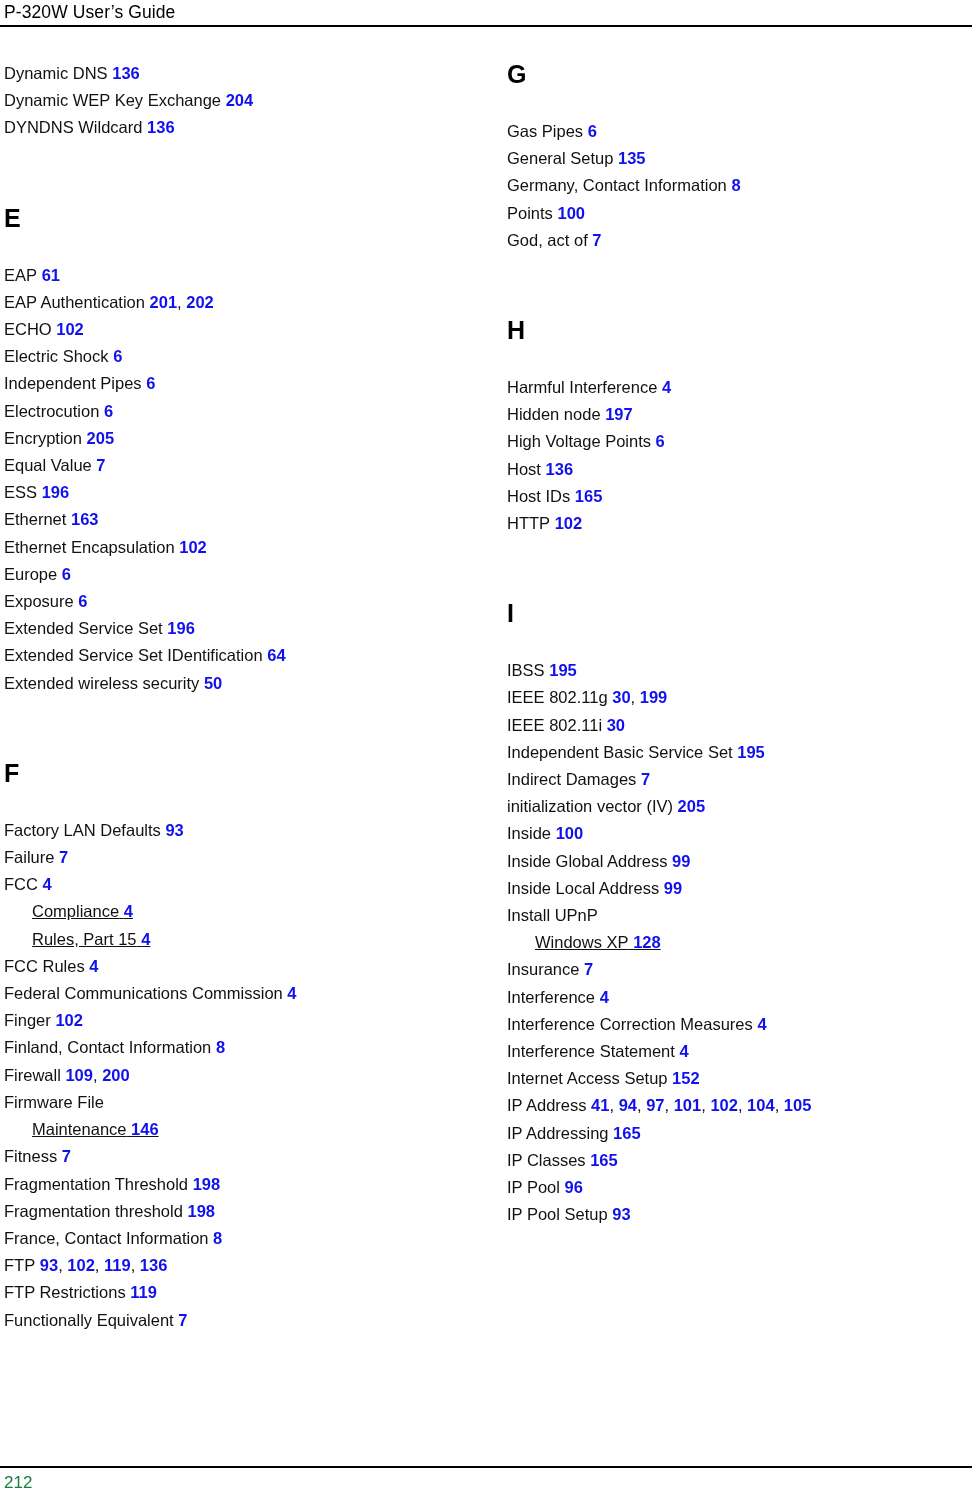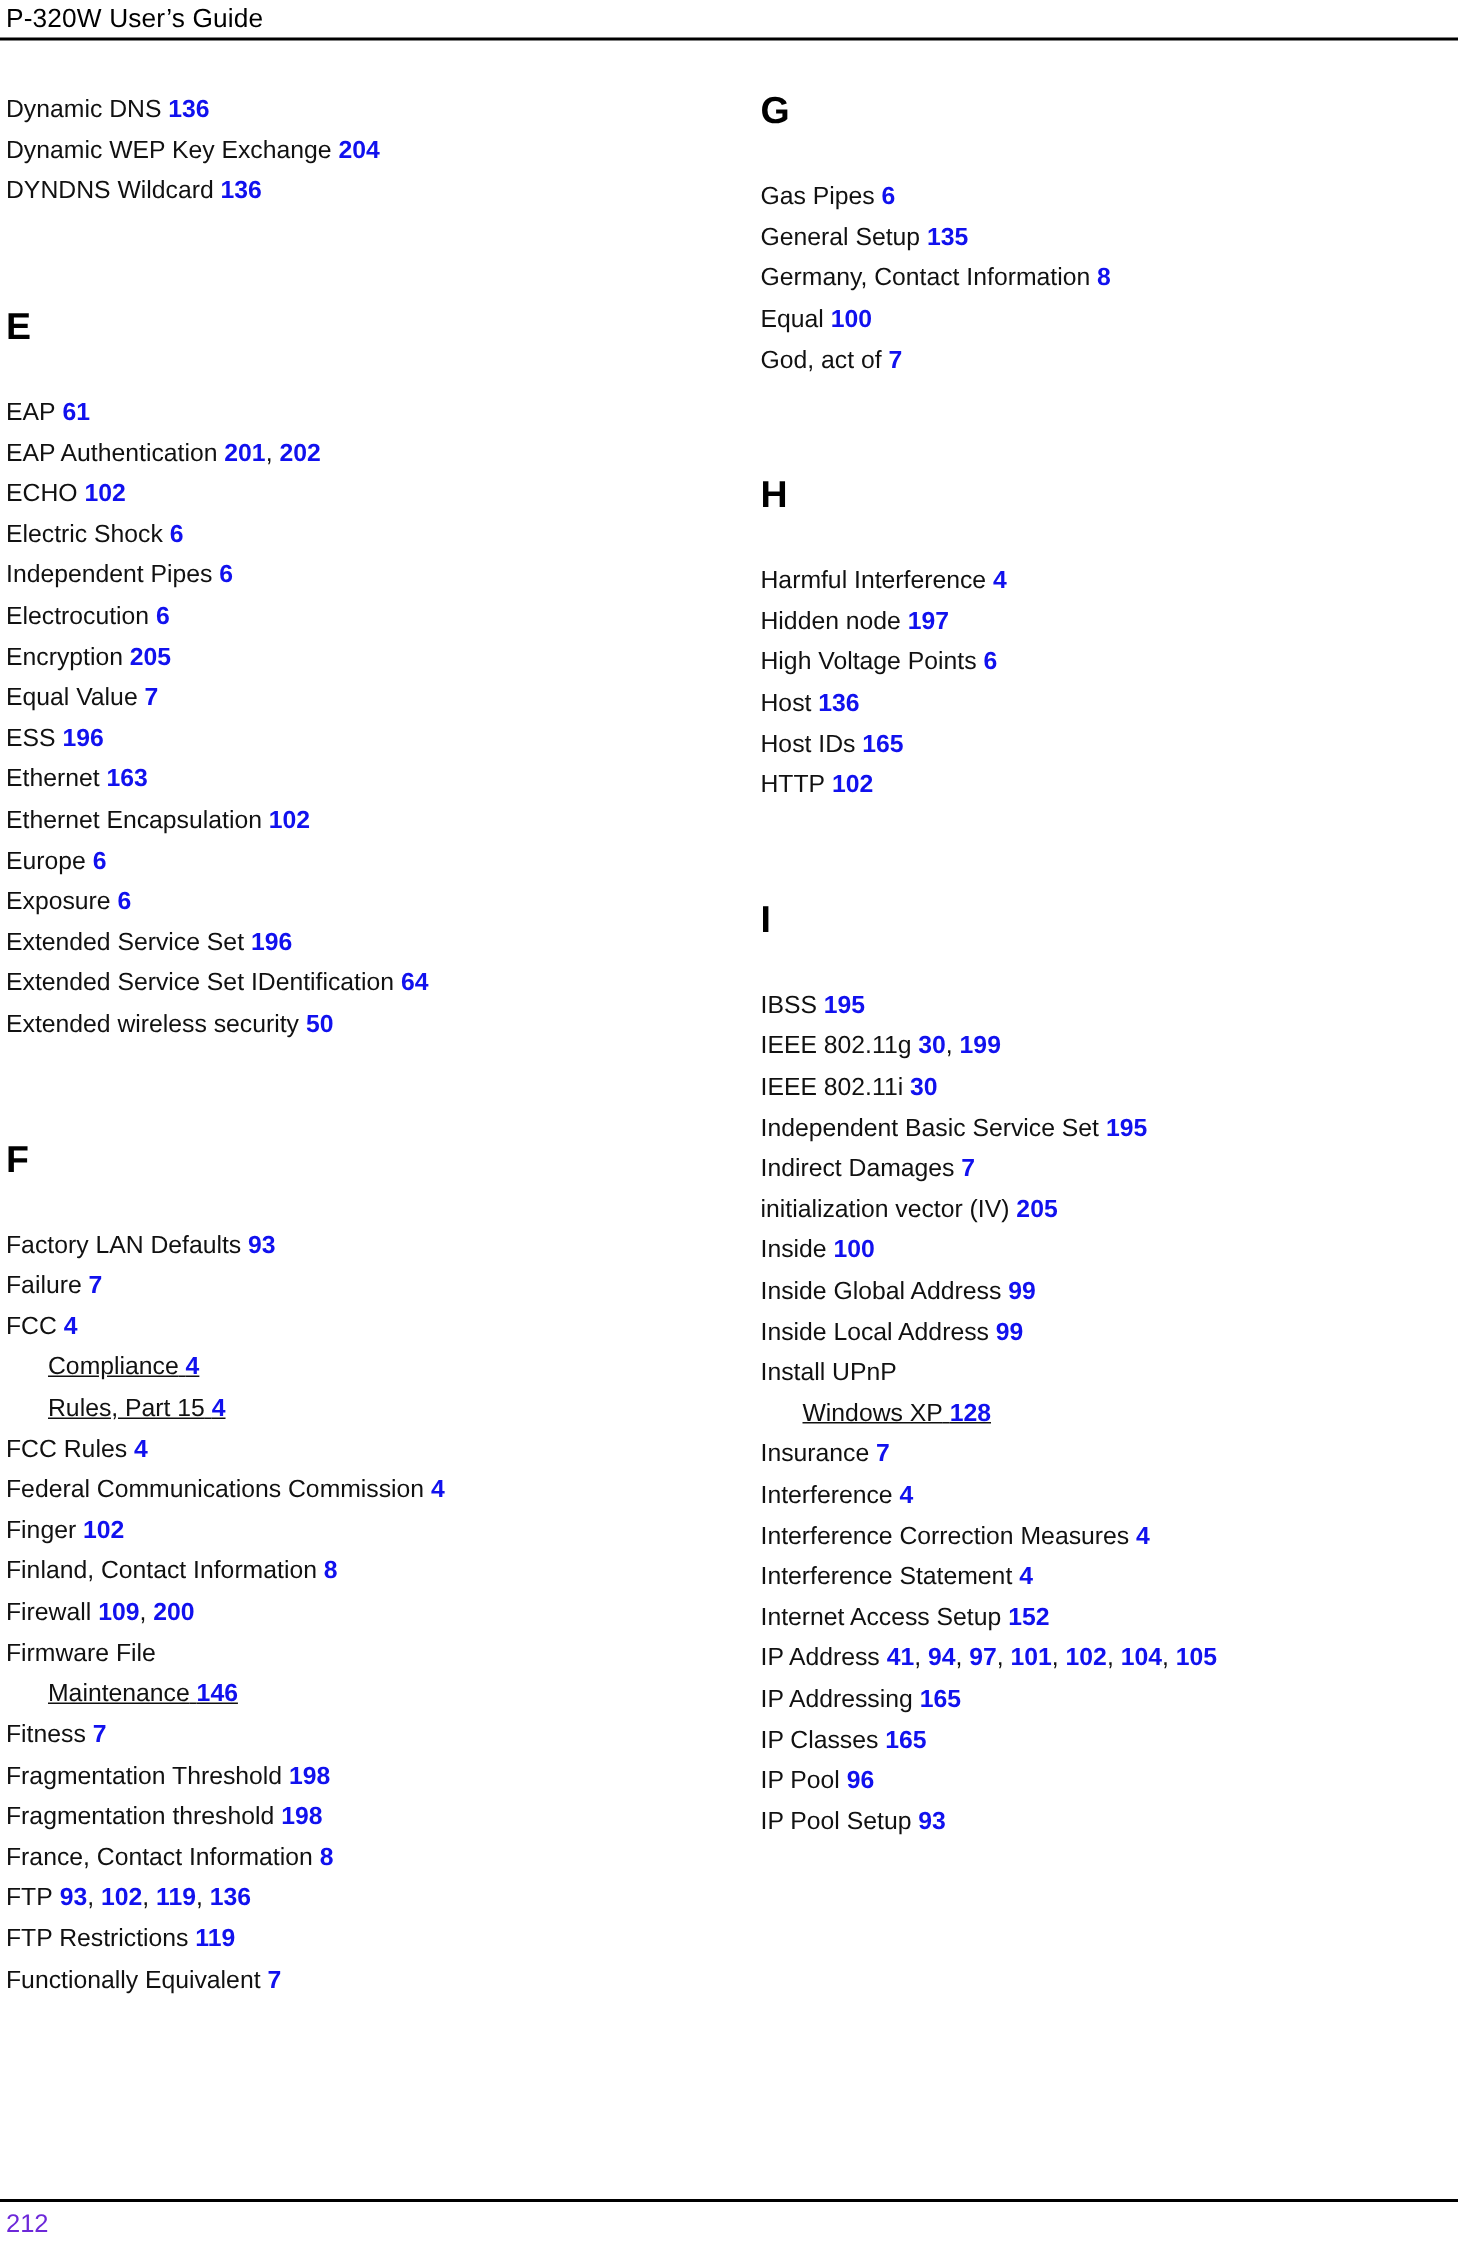--- a/index.html
+++ b/index.html
@@ -122,21 +122,21 @@
     width: 972px;
     height: 0;
     border-top: 2px solid #000000;
   }
   .footer-pagenum {
     position: absolute;
     left: 4px;
     top: 6px;
     font-size: 17px;
     line-height: 22px;
-    color: #6d28d9;
+    color: #15803d;
   }
 </style>
 </head>
 <body>
 
 <div class="page">
 
   <div class="page-header">
     <div class="header-title">P-320W User’s Guide</div>
     <div class="header-rule"></div>
@@ -195,21 +195,21 @@
           <li class="entry"><span class="term">Functionally Equivalent</span><span class="pages">&nbsp;<span class="pagenum">7</span></span></li>
         </ul>
       </div>
     <div class="column column-right">
         <div class="letter-heading">G</div>
         <div class="gap-heading-to-list"></div>
         <ul class="entry-list">
           <li class="entry"><span class="term">Gas Pipes</span><span class="pages">&nbsp;<span class="pagenum">6</span></span></li>
           <li class="entry"><span class="term">General Setup</span><span class="pages">&nbsp;<span class="pagenum">135</span></span></li>
           <li class="entry"><span class="term">Germany, Contact Information</span><span class="pages">&nbsp;<span class="pagenum">8</span></span></li>
-          <li class="entry"><span class="term">Equal</span><span class="pages">&nbsp;<span class="pagenum">100</span></span></li>
+          <li class="entry"><span class="term">Points</span><span class="pages">&nbsp;<span class="pagenum">100</span></span></li>
           <li class="entry"><span class="term">God, act of</span><span class="pages">&nbsp;<span class="pagenum">7</span></span></li>
         </ul>
         <div class="gap-after-group"></div>
         <div class="letter-heading">H</div>
         <div class="gap-heading-to-list"></div>
         <ul class="entry-list">
           <li class="entry"><span class="term">Harmful Interference</span><span class="pages">&nbsp;<span class="pagenum">4</span></span></li>
           <li class="entry"><span class="term">Hidden node</span><span class="pages">&nbsp;<span class="pagenum">197</span></span></li>
           <li class="entry"><span class="term">High Voltage Points</span><span class="pages">&nbsp;<span class="pagenum">6</span></span></li>
           <li class="entry"><span class="term">Host</span><span class="pages">&nbsp;<span class="pagenum">136</span></span></li>

